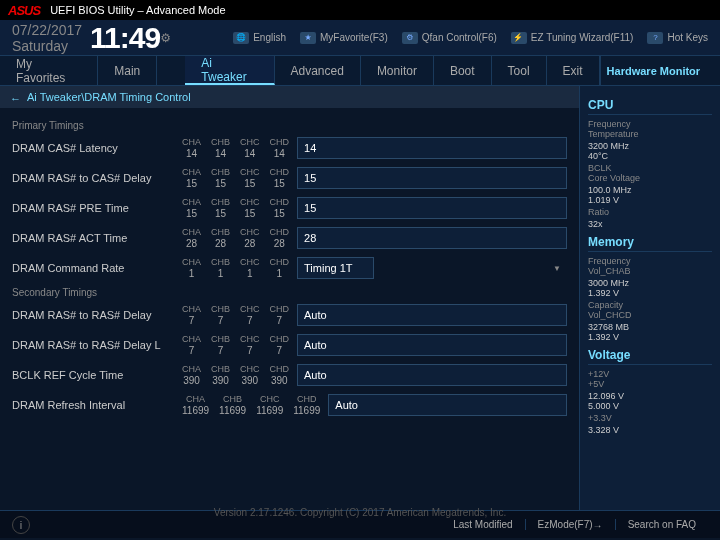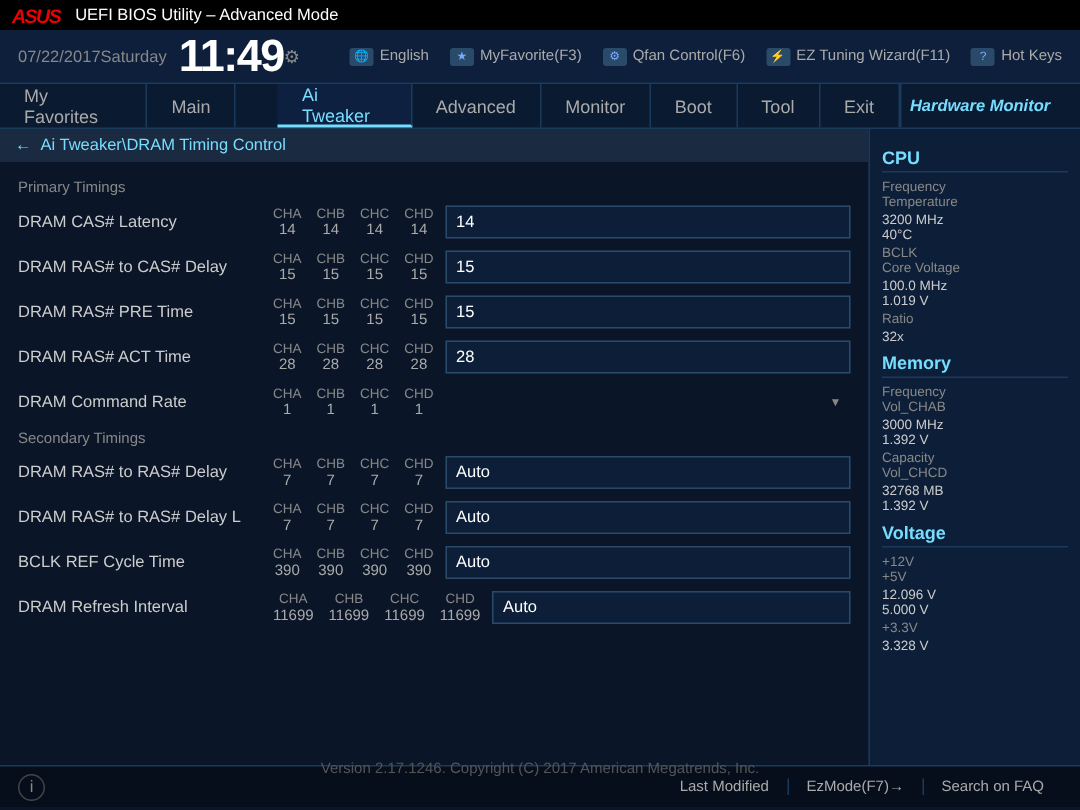--- a/index.html
+++ b/index.html
@@ -39,21 +39,22 @@
     #datetime-bar {
       background: #0d1f3a;
       height: 36px;
       display: flex;
       align-items: center;
       padding: 0 12px;
       border-bottom: 1px solid #1a3a5c;
     }
     #datetime-left {
       display: flex;
-      font-size: 11px;
+      flex-direction: column;
+      font-size: 14px;
       color: #888;
       margin-right: 8px;
     }
     #clock {
       font-size: 30px;
       color: #fff;
       font-weight: bold;
       letter-spacing: -1px;
       line-height: 1;
     }
@@ -332,21 +333,21 @@
 <div id="nav-tabs">
   <div class="nav-tab">My Favorites</div>
   <div class="nav-tab">Main</div>
   <div class="nav-tab active">Ai Tweaker</div>
   <div class="nav-tab">Advanced</div>
   <div class="nav-tab">Monitor</div>
   <div class="nav-tab">Boot</div>
   <div class="nav-tab">Tool</div>
   <div class="nav-tab">Exit</div>
   <div style="flex:1; border-right:none;"></div>
-  <div style="width:126px; border-left:1px solid #1a3a5c; display:flex; align-items:center; padding:0 6px; color:#7df; font-size:11px; font-weight:bold;font-style:italic;">Hardware Monitor</div>
+  <div style="width:126px; border-left:1px solid #1a3a5c; display:flex; align-items:center; padding:0 6px; color:#7df; font-size:11px; font-weight:bold;">Hardware Monitor</div>
 </div>
 
 <div id="content-area">
 
   <div id="main-panel">
 
     <div id="breadcrumb">
       <span>←</span>
       <span>Ai Tweaker\DRAM Timing Control</span>
     </div>
@@ -460,20 +461,25 @@
           <div class="channel-col">
               <span class="channel-label">CHC</span>
               <span class="channel-val">1</span>
             </div>
           <div class="channel-col">
               <span class="channel-label">CHD</span>
               <span class="channel-val">1</span>
             </div>
         </div>
         <div class="select-wrapper">
+          <select class="setting-select">
+            <option>Timing 1T</option>
+            <option>Timing 2T</option>
+            <option>Auto</option>
+          </select>
           <span class="select-arrow">▼</span>
         </div>
       </div>
 
       <div class="section-label">Secondary Timings</div>
 
       <div class="setting-row">
         <span class="setting-name">DRAM RAS# to RAS# Delay</span>
         <div class="channel-group">
           <div class="channel-col">

